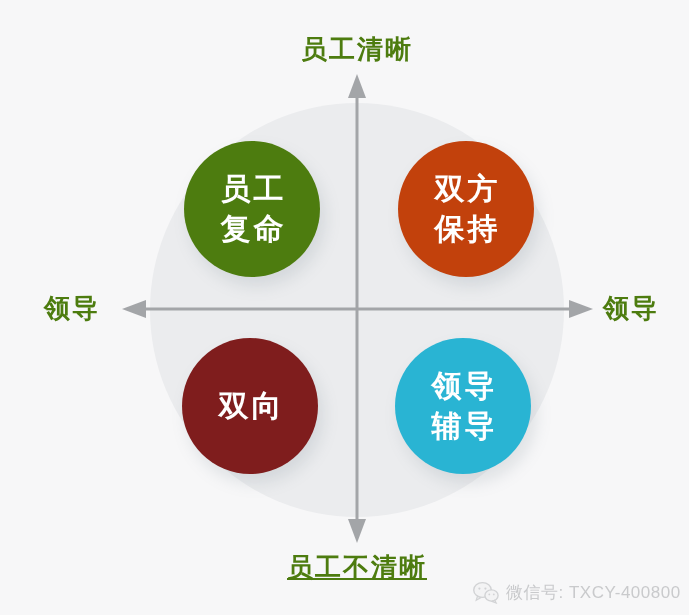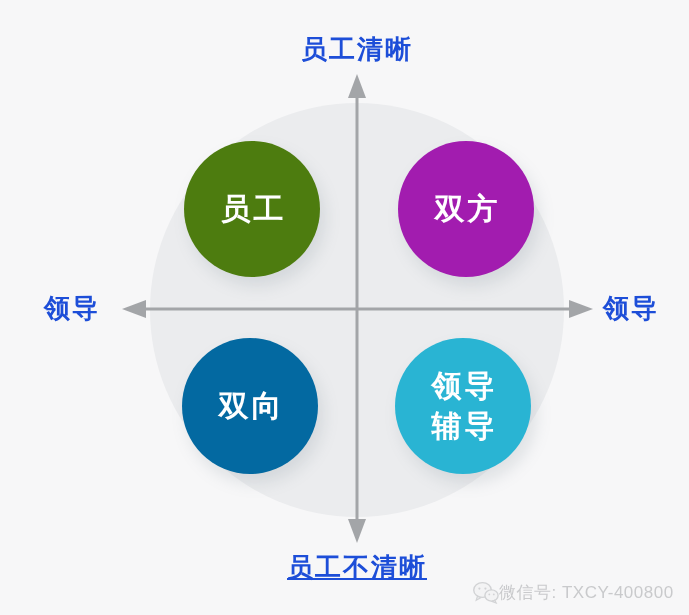--- a/index.html
+++ b/index.html
@@ -50,21 +50,21 @@
     box-shadow: 5px 9px 16px rgba(110, 125, 140, 0.18);
   }
   .bubble.tl { left: 184px; top: 141px; }
   .bubble.tr { left: 398px; top: 141px; }
   .bubble.bl { left: 182px; top: 338px; }
   .bubble.br { left: 395px; top: 338px; }
 
   
   .axis-label {
     position: absolute;
-    color: #1d4ed8;
+    color: #4d7c0f;
     font-weight: 600;
     font-size: 26px;
     letter-spacing: 2px;
     white-space: nowrap;
   }
   .axis-label.top    { left: 357px; top: 32px;  transform: translateX(-50%); }
   .axis-label.bottom { left: 357px; top: 550px; transform: translateX(-50%); text-decoration: underline; }
   .axis-label.left   {
     left: 72px; top: 308px;
     transform: translate(-50%, -50%);
@@ -78,21 +78,21 @@
     line-height: 34px;
   }
 
   
   .watermark {
     position: absolute;
     left: 472px;
     top: 581px;
     display: flex;
     align-items: center;
-    gap: 0;
+    gap: 7px;
     color: #c9cacc;
     font-size: 17px;
     letter-spacing: 0.5px;
   }
   .watermark svg { display: block; }
 </style>
 </head>
 <body>
 
 <div class="stage">
@@ -120,25 +120,27 @@
   </div>
   <div class="axis-label left">
     <div>领导</div>
   </div>
   <div class="axis-label right">
     <div>领导</div>
   </div>
 
   <div class="bubble tl" style="background: #4d7c0f;">
     <div>员工</div>
+    <div>复命</div>
   </div>
-  <div class="bubble tr" style="background: #a21caf;">
+  <div class="bubble tr" style="background: #c2410c;">
     <div>双方</div>
+    <div>保持</div>
   </div>
-  <div class="bubble bl" style="background: #0369a1; gap: 44px;">
+  <div class="bubble bl" style="background: #7f1d1d; gap: 44px;">
     <div>双向</div>
   </div>
   <div class="bubble br" style="background: rgb(41, 180, 211);">
     <div>领导</div>
     <div>辅导</div>
   </div>
 
   <div class="watermark">
     <span>
       <svg width="27" height="23" viewBox="0 0 27 23" xmlns="http://www.w3.org/2000/svg">

